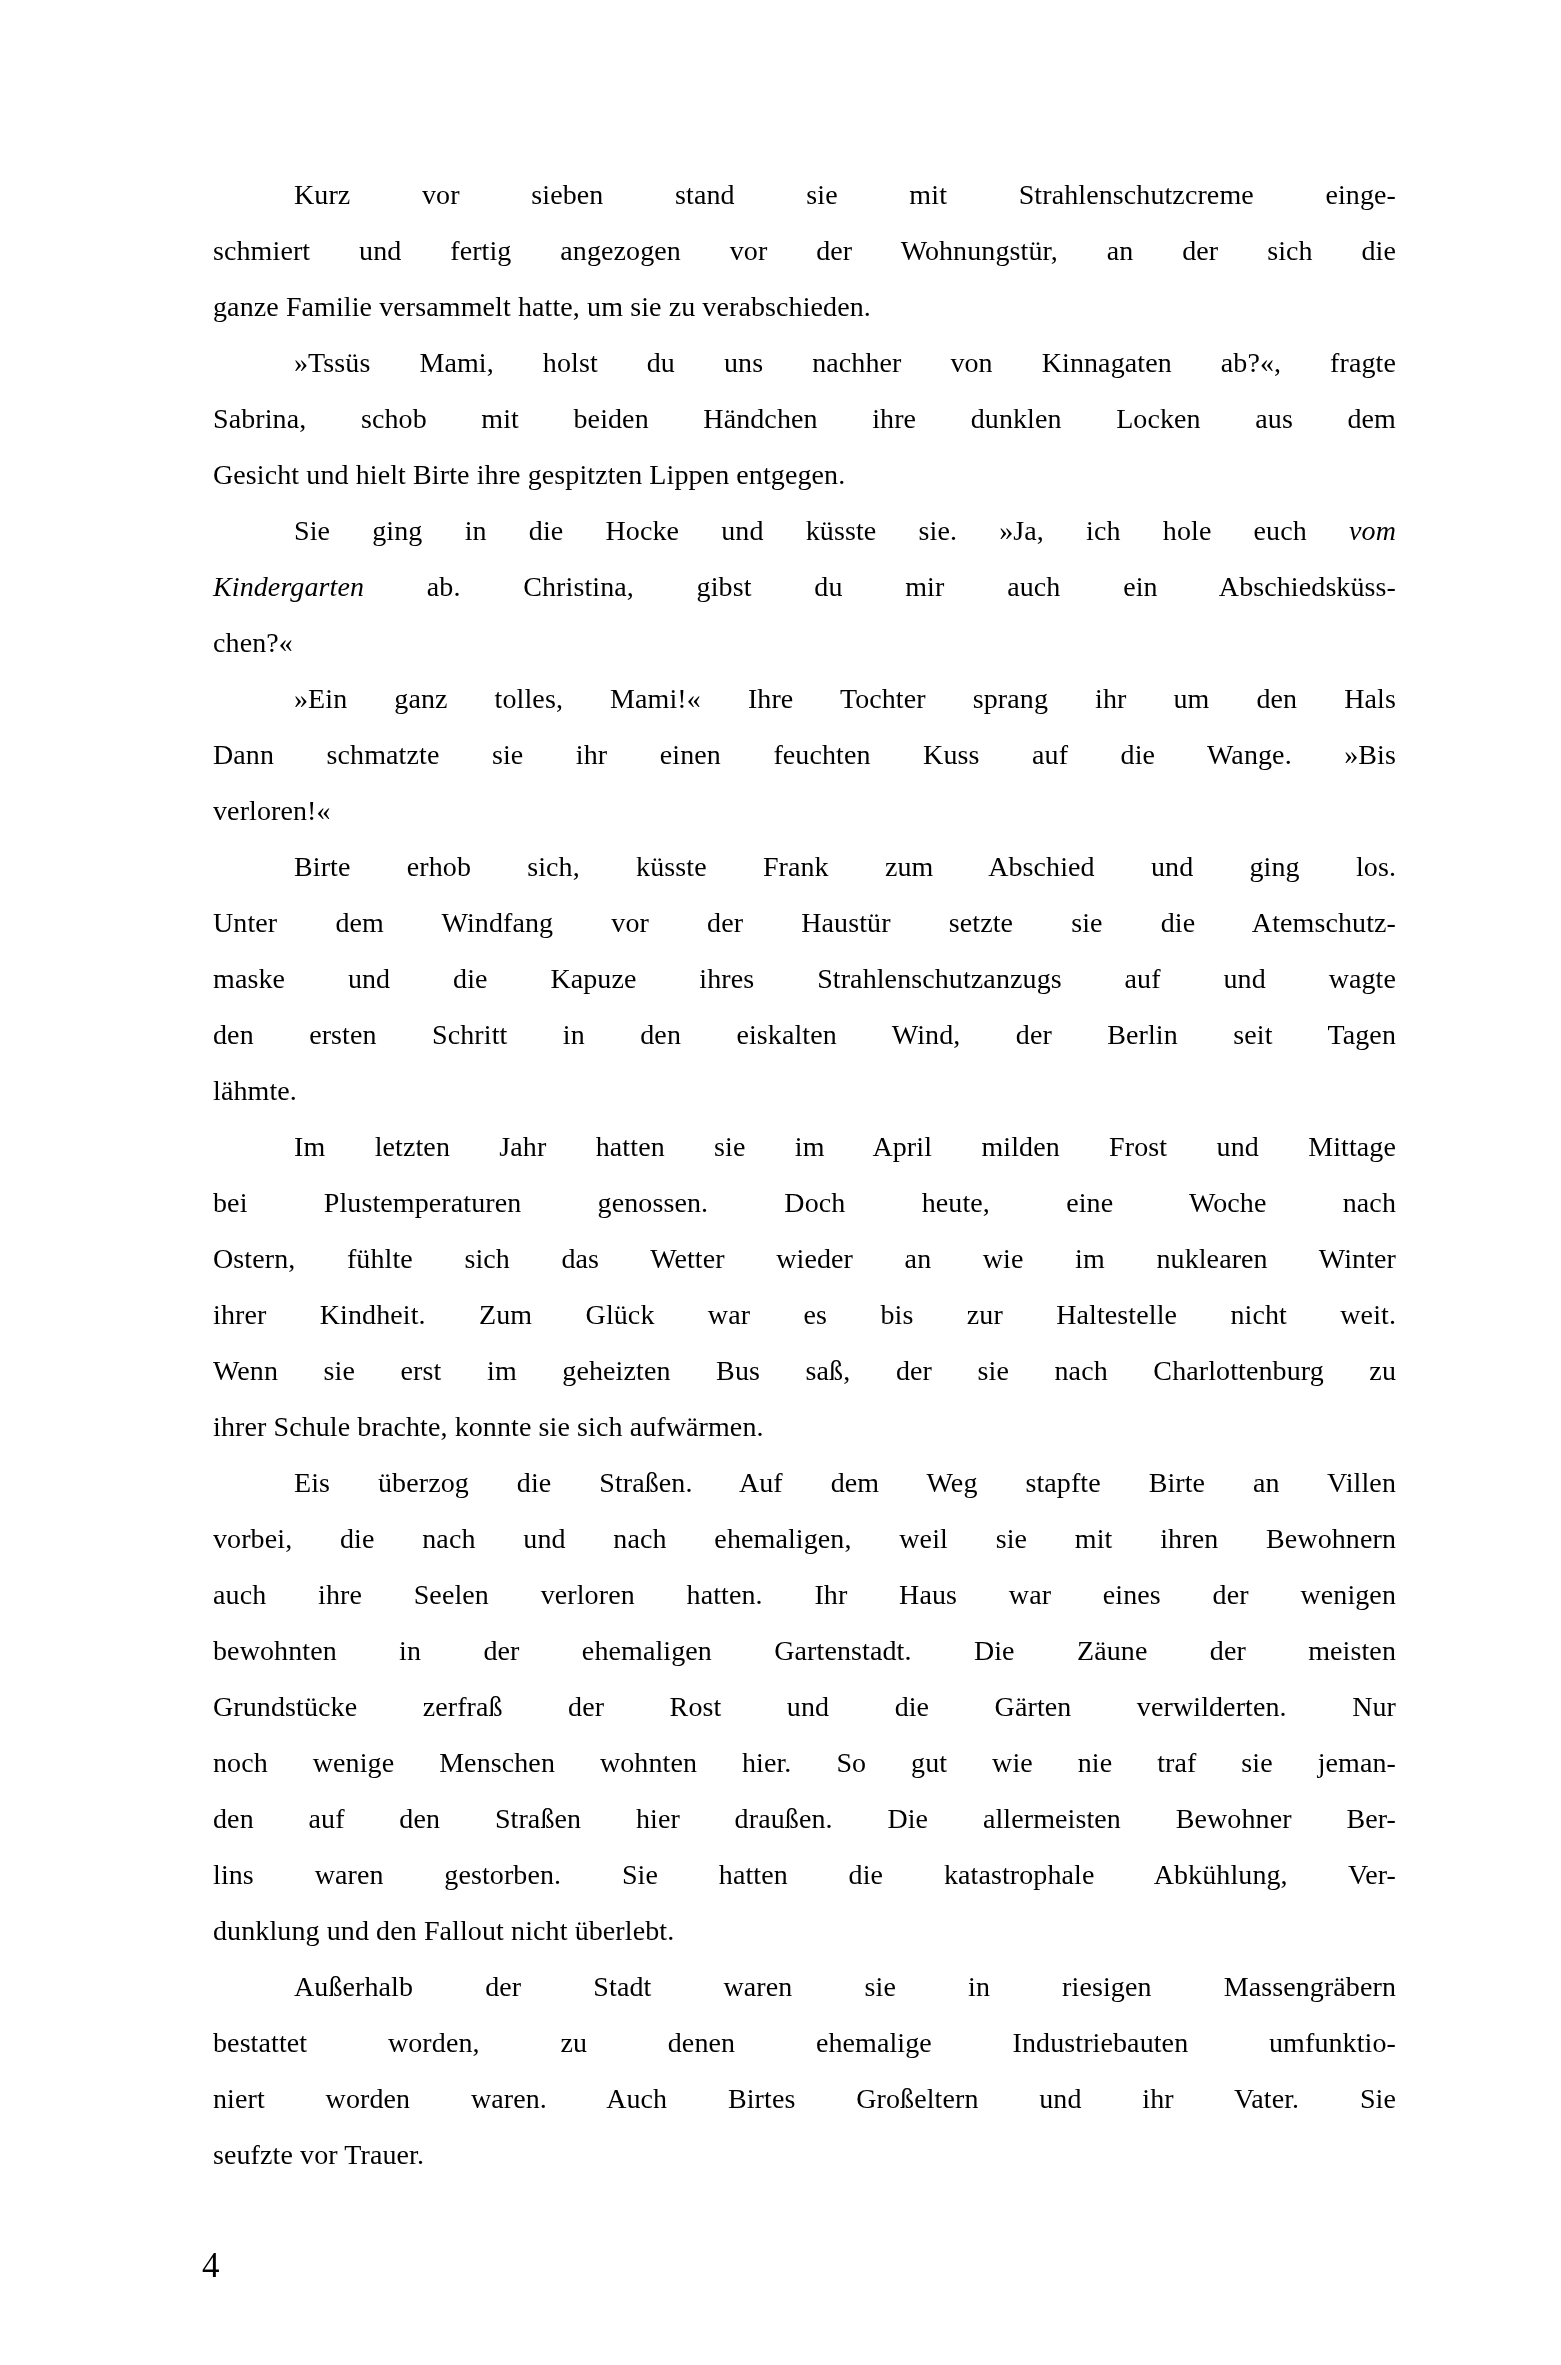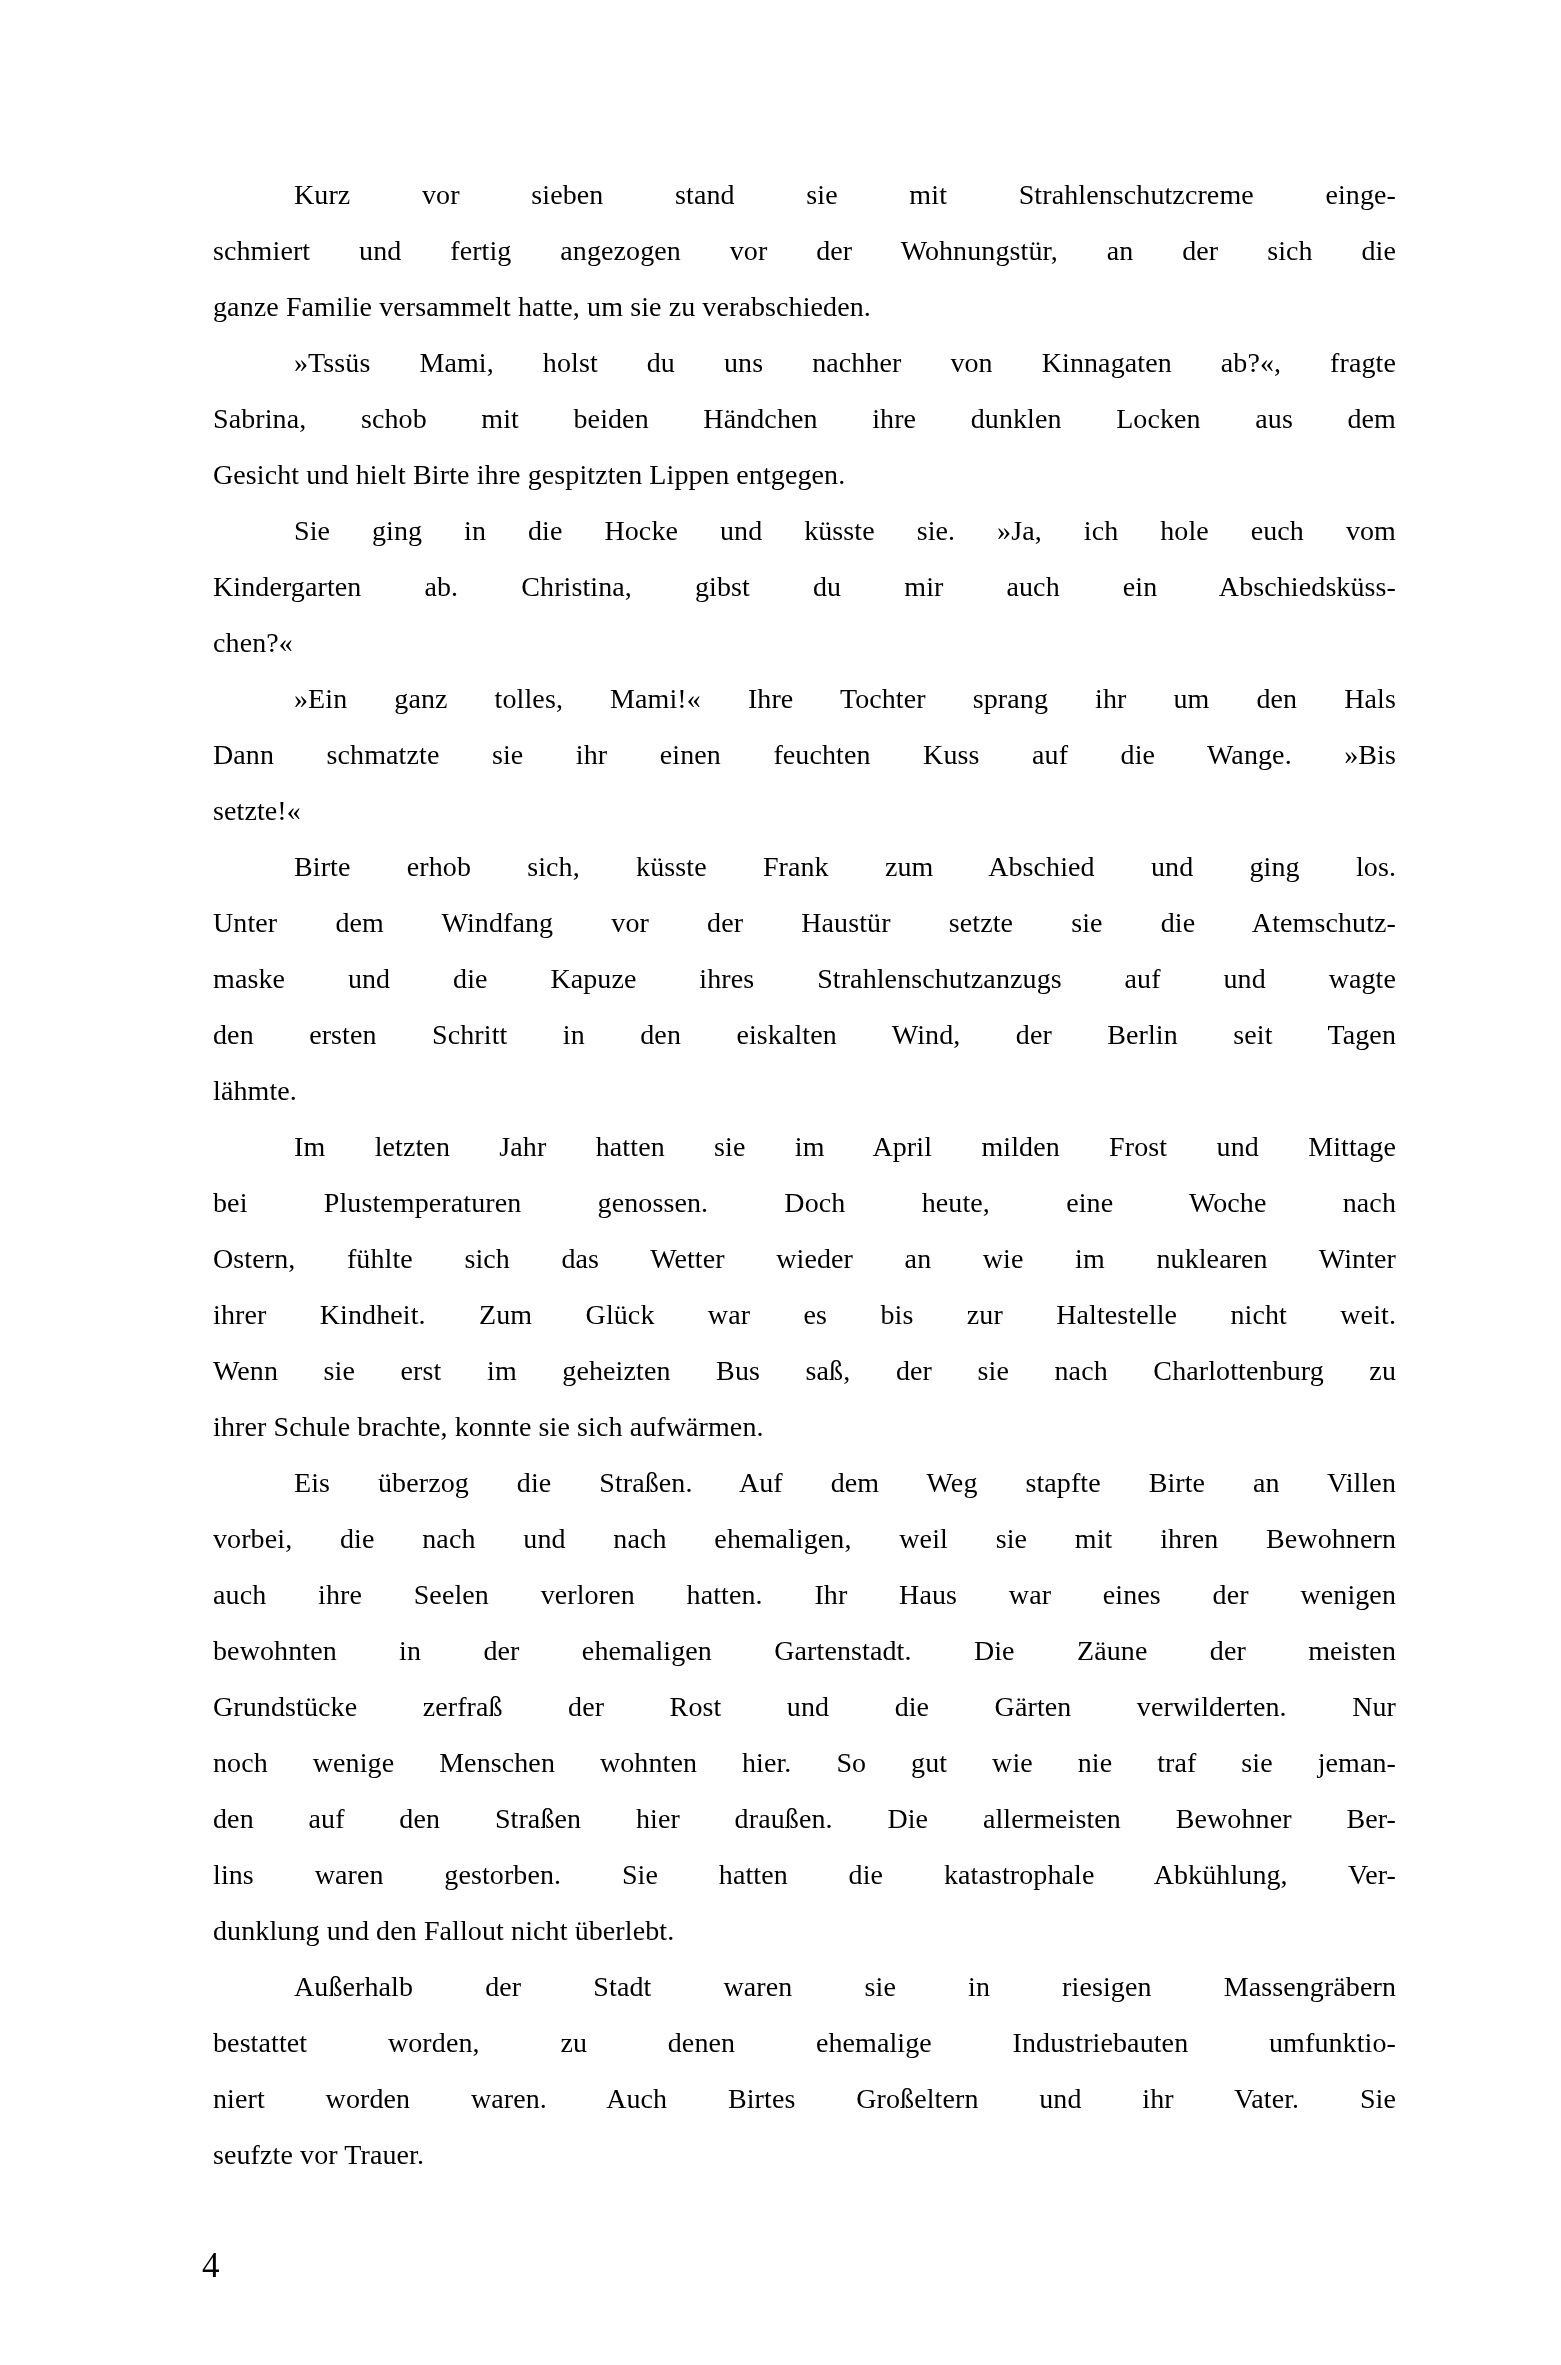--- a/index.html
+++ b/index.html
@@ -33,21 +33,21 @@
     text-align: left;
     white-space: normal;
     overflow: visible;
   }
   .line.just {
     text-align: justify;
     text-align-last: justify;
     text-justify: inter-word;
   }
   .line.indent { text-indent: 81px; }
-  .italic { }
+  .italic { font-style: italic; }
   .page-number {
     position: absolute;
     left: 202px;
     top: 2244px;
     font-size: 35px;
     line-height: 43px;
   }
 </style>
 </head>
 <body>
@@ -65,21 +65,21 @@
         <div class="line"><span class="">Gesicht und hielt Birte ihre gespitzten Lippen entgegen.</span></div>
       </div>
       <div class="paragraph">
         <div class="line just indent"><span class="">Sie ging in die Hocke und küsste sie. »Ja, ich hole euch </span><span class="italic">vom</span></div>
         <div class="line just"><span class="italic">Kindergarten</span><span class=""> ab. Christina, gibst du mir auch ein Abschiedsküss-</span></div>
         <div class="line"><span class="">chen?«</span></div>
       </div>
       <div class="paragraph">
         <div class="line just indent"><span class="">»Ein ganz tolles, Mami!« Ihre Tochter sprang ihr um den Hals</span></div>
         <div class="line just"><span class="">Dann schmatzte sie ihr einen feuchten Kuss auf die Wange. »Bis</span></div>
-        <div class="line"><span class="">setzte!«</span></div>
+        <div class="line"><span class="">verloren!«</span></div>
       </div>
       <div class="paragraph">
         <div class="line just indent"><span class="">Birte erhob sich, küsste Frank zum Abschied und ging los.</span></div>
         <div class="line just"><span class="">Unter dem Windfang vor der Haustür setzte sie die Atemschutz-</span></div>
         <div class="line just"><span class="">maske und die Kapuze ihres Strahlenschutzanzugs auf und wagte</span></div>
         <div class="line just"><span class="">den ersten Schritt in den eiskalten Wind, der Berlin seit Tagen</span></div>
         <div class="line"><span class="">lähmte.</span></div>
       </div>
       <div class="paragraph">
         <div class="line just indent"><span class="">Im letzten Jahr hatten sie im April milden Frost und Mittage</span></div>

